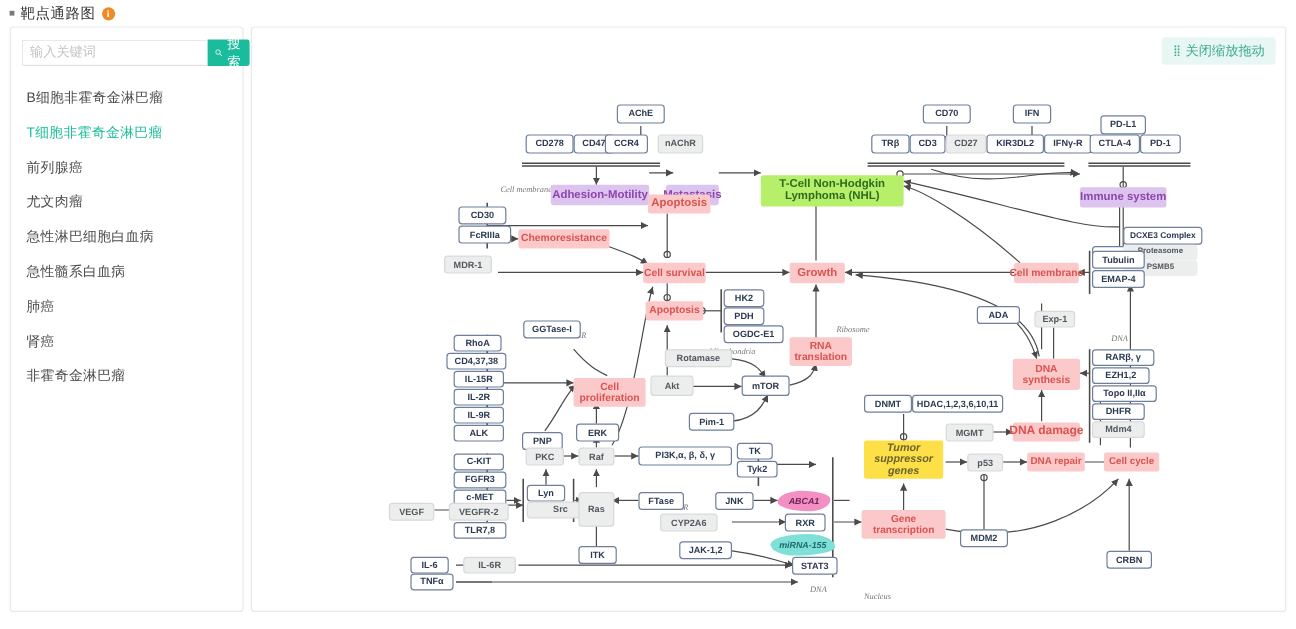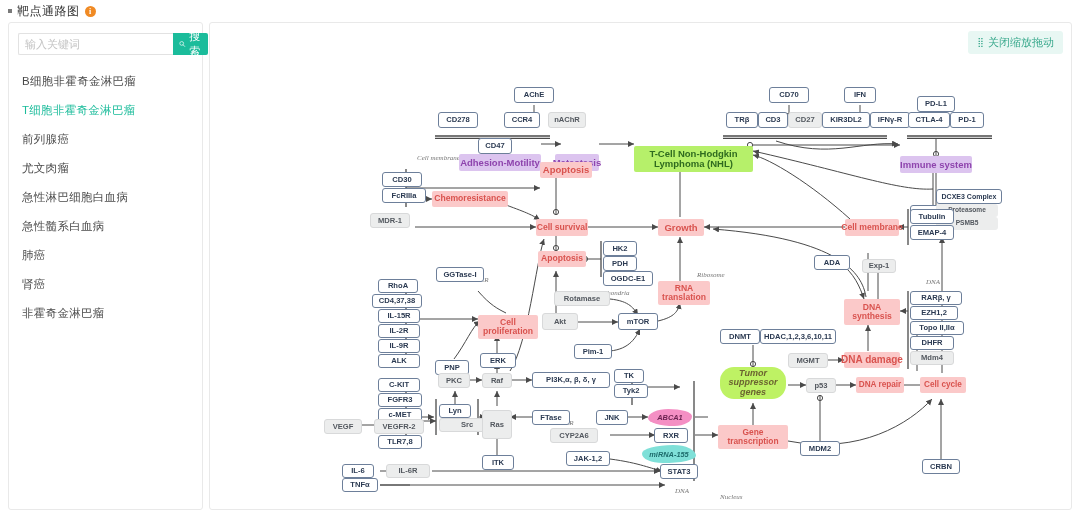--- a/index.html
+++ b/index.html
@@ -77,21 +77,21 @@
     position:absolute; display:flex; align-items:center; justify-content:center;
     text-align:center; line-height:1.05; white-space:nowrap;
     font-size:7.6px; font-weight:bold; color:#2b3a52;
     border:1px solid #6d7f9a; border-radius:3px; background:#fff;
     padding:0 3px; z-index:5;
   }
   .n.grey { background:#eceded; border-color:#d8d9da; color:#53585f; }
   .n.pink { background:#fbc9c9; border:none; color:#d9534f; font-weight:bold; font-size:9.5px; border-radius:2px;}
   .n.purple { background:#dcc4ef; border:none; color:#8e44ad; font-weight:bold; font-size:9.5px; border-radius:2px;}
   .n.green { background:#b6f06a; border:none; color:#2f6b1f; font-weight:bold; font-size:10px; border-radius:2px; white-space:normal;}
-  .n.yellow { background:#bef264; border:none; color:#6b6330; font-weight:bold; font-style:italic; font-size:9px; border-radius:14px; white-space:normal;}
+  .n.yellow { background:#fde047; border:none; color:#6b6330; font-weight:bold; font-style:italic; font-size:9px; border-radius:2px; white-space:normal;}
   .n.multi { white-space:normal; }
   .lbl {
     position:absolute; font-size:7px; font-style:italic; color:#777; z-index:4;
     font-family:"Liberation Serif",serif; white-space:nowrap;
   }
   .blob {
     position:absolute; z-index:5; display:flex; align-items:center; justify-content:center;
     font-size:7.4px; font-weight:bold; font-style:italic; color:#444;
   }
   .blob.pinkb { background:#f48fc4; border-radius:46% 54% 40% 60% / 55% 42% 58% 45%; color:#6b2350; }
@@ -316,21 +316,21 @@
       <div class="lbl" style="left:270px;top:253px;">ER</div>
       <div class="lbl" style="left:355px;top:396px;">ER</div>
       <div class="lbl" style="left:381px;top:266px;">Mitochondria</div>
       <div class="lbl" style="left:487px;top:248px;">Ribosome</div>
       <div class="lbl" style="left:716px;top:255px;">DNA</div>
       <div class="lbl" style="left:465px;top:464px;">DNA</div>
       <div class="lbl" style="left:510px;top:470px;">Nucleus</div>
 
       <div class="n" style="left:304px;top:64px;width:40px;height:16px;">AChE</div>
       <div class="n" style="left:228px;top:89px;width:40px;height:16px;">CD278</div>
-      <div class="n" style="left:268px;top:89px;width:34px;height:16px;margin-top:26px;">CD47</div>
+      <div class="n" style="left:268px;top:89px;width:34px;height:16px;">CD47</div>
       <div class="n" style="left:294px;top:89px;width:36px;height:16px;">CCR4</div>
       <div class="n grey" style="left:338px;top:89px;width:38px;height:16px;">nAChR</div>
 
       <div class="n" style="left:559px;top:64px;width:40px;height:16px;">CD70</div>
       <div class="n" style="left:634px;top:64px;width:32px;height:16px;">IFN</div>
       <div class="n" style="left:516px;top:89px;width:32px;height:16px;">TRβ</div>
       <div class="n" style="left:548px;top:89px;width:30px;height:16px;">CD3</div>
       <div class="n grey" style="left:578px;top:89px;width:34px;height:16px;">CD27</div>
       <div class="n" style="left:612px;top:89px;width:48px;height:16px;">KIR3DL2</div>
       <div class="n" style="left:660px;top:89px;width:40px;height:16px;">IFNγ-R</div>

